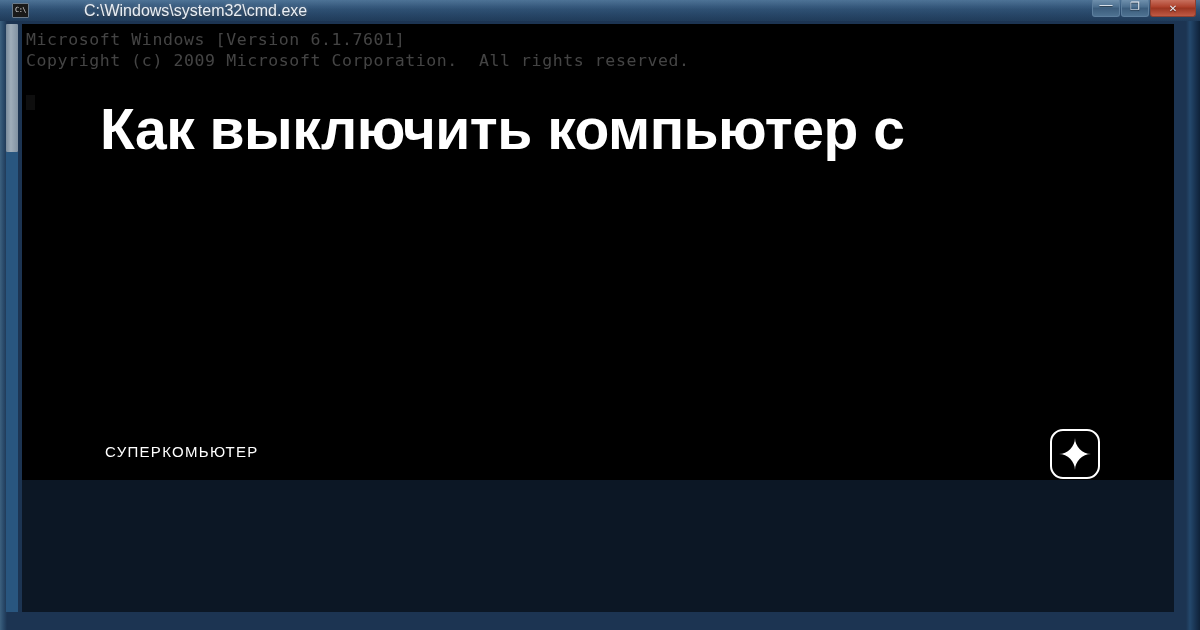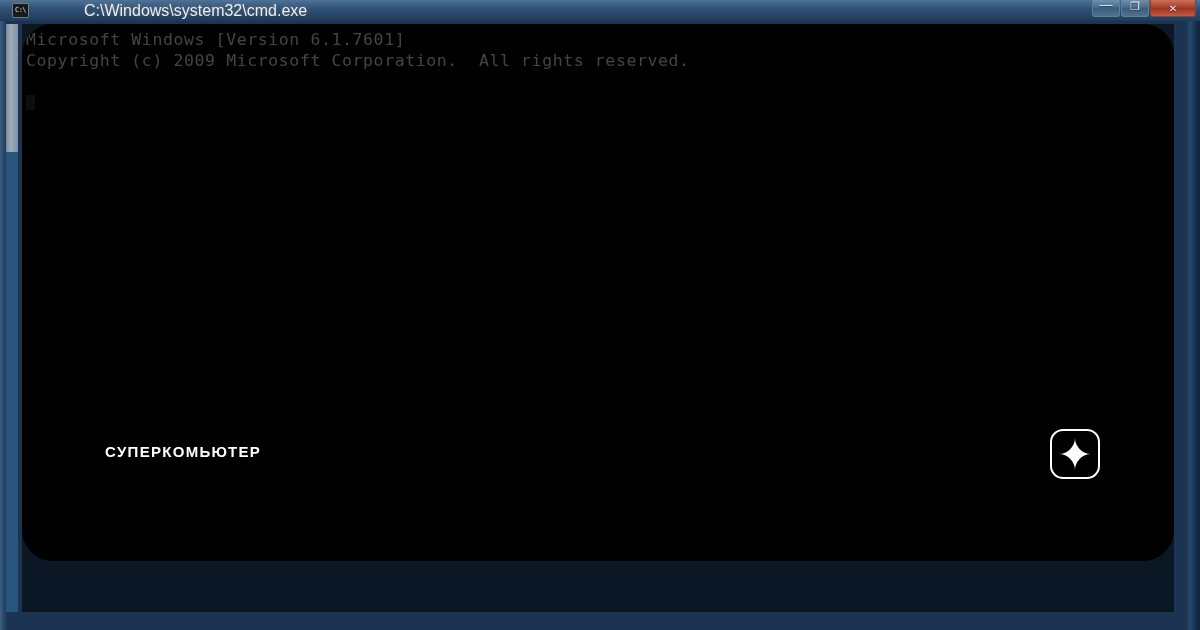--- a/index.html
+++ b/index.html
@@ -126,24 +126,23 @@
   }
   .win-btn.min .glyph { font-size: 13px; top: -1px; }
   .win-btn.max .glyph { font-size: 11px; top: 1px; }
 
   
   .console {
     position: absolute;
     left: 22px;
     top: 24px;
     width: 1152px;
-    height: 537px;
+    height: 456px;
     background: #000000;
     overflow: hidden;
-    border-radius: 31px;
   }
   .console-text {
     position: absolute;
     left: 4px;
     top: 5px;
     color: #b9b9b9;
     font-family: "DejaVu Sans Mono", monospace;
     font-size: 16.5px;
     line-height: 21px;
     white-space: pre;
@@ -228,21 +227,21 @@
   }
   .headline .line { display: block; }
 
   .brand {
     position: absolute;
     left: 105px;
     top: 443px;
     color: #ffffff;
     font-family: "Liberation Sans", sans-serif;
     font-size: 15px;
-    font-weight: bold;
+    font-weight: normal;
     letter-spacing: 1.3px;
     white-space: nowrap;
   }
 
   .sparkle-badge {
     position: absolute;
     right: 100px;
     top: 429px;
     width: 50px;
     height: 50px;
@@ -291,20 +290,21 @@
     <div class="console">
       <div class="console-text"><span>Microsoft Windows [Version 6.1.7601]</span>
 <span>Copyright (c) 2009 Microsoft Corporation.  All rights reserved.</span></div>
       <div class="console-prompt"><span class="console-cursor"></span></div>
     </div>
 
     <div class="scrim"></div>
   </div>
 
   <h1 class="headline">
+    <span class="line">Как выключить компьютер с</span>
   </h1>
 
   <div class="brand">СУПЕРКОМЬЮТЕР</div>
 
   <div class="sparkle-badge">
     <svg width="34" height="34" viewBox="0 0 34 34" aria-hidden="true">
       <path d="M17 1 C17 9.5 24.5 17 33 17 C24.5 17 17 24.5 17 33 C17 24.5 9.5 17 1 17 C9.5 17 17 9.5 17 1 Z" fill="#ffffff"></path>
     </svg>
   </div>
 

